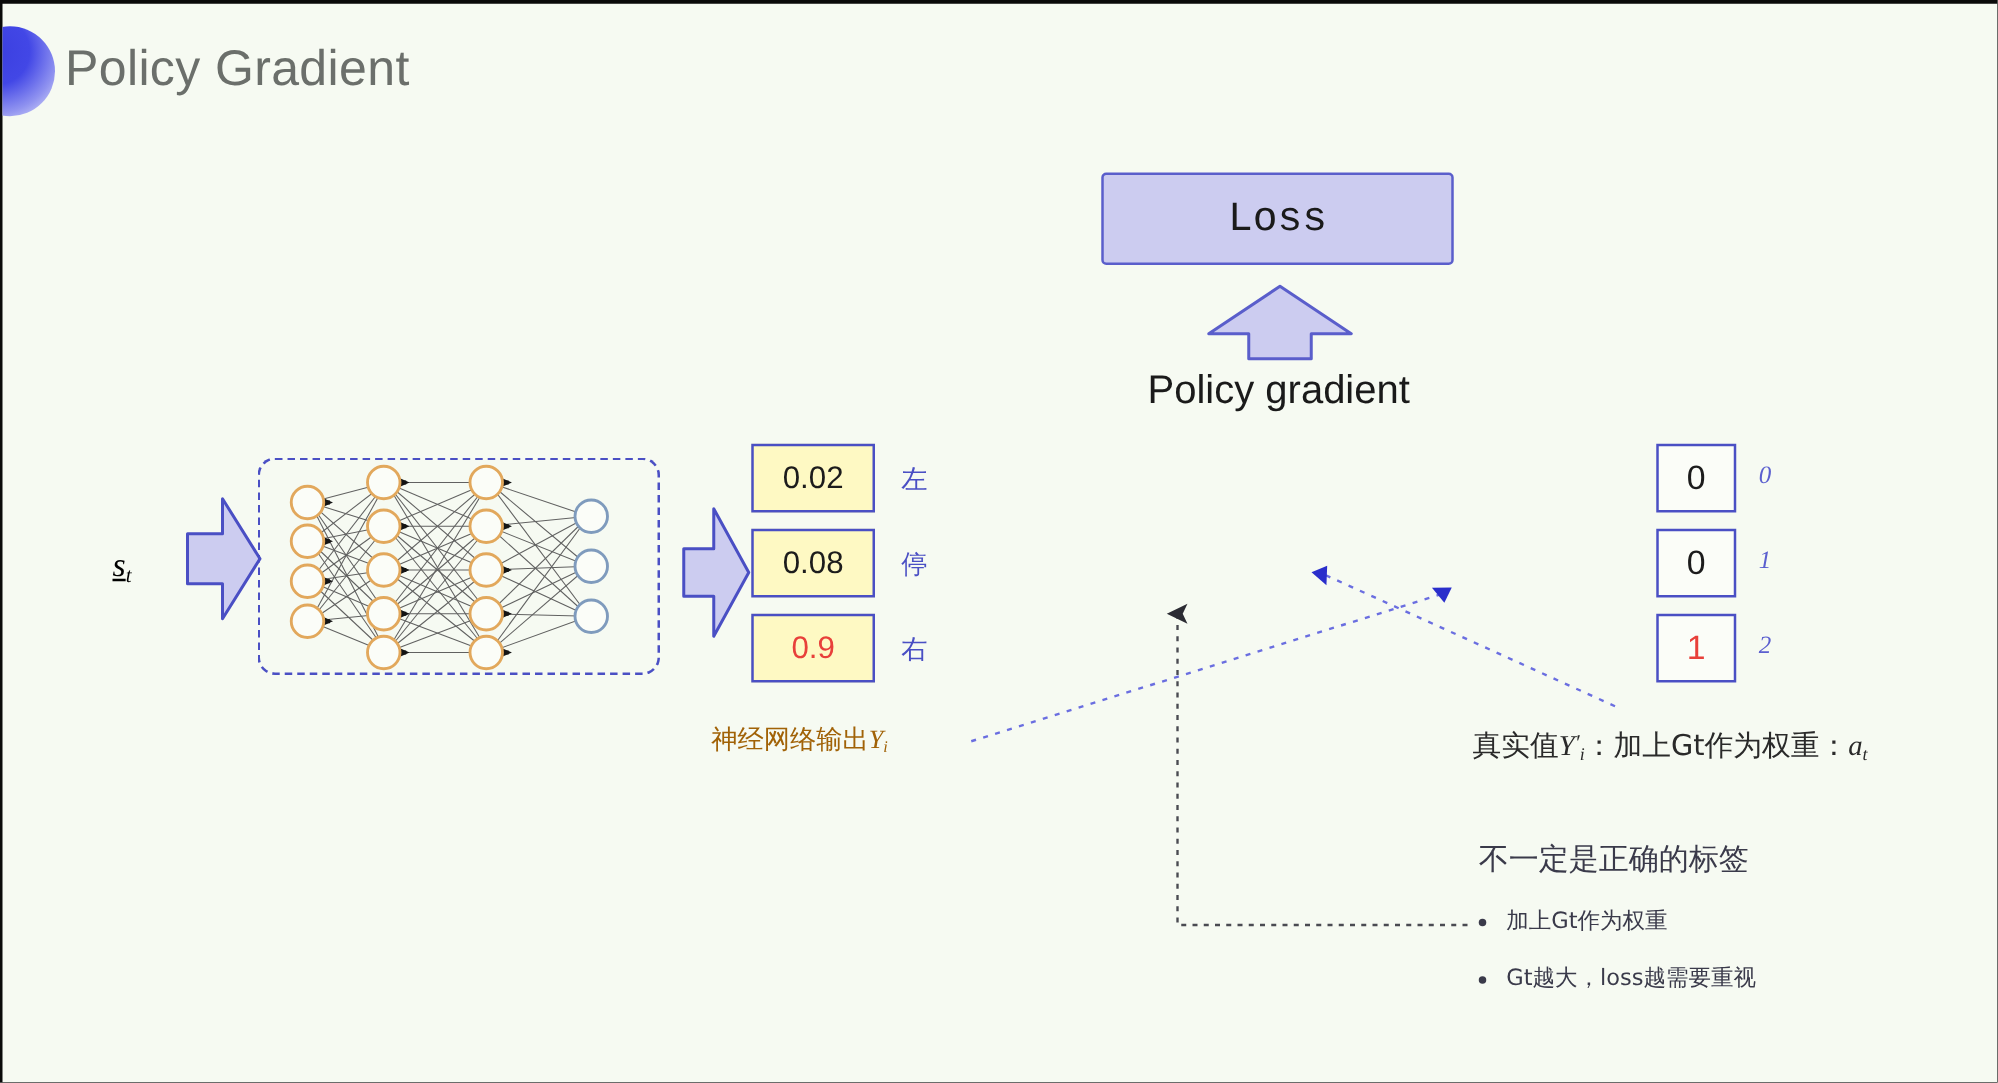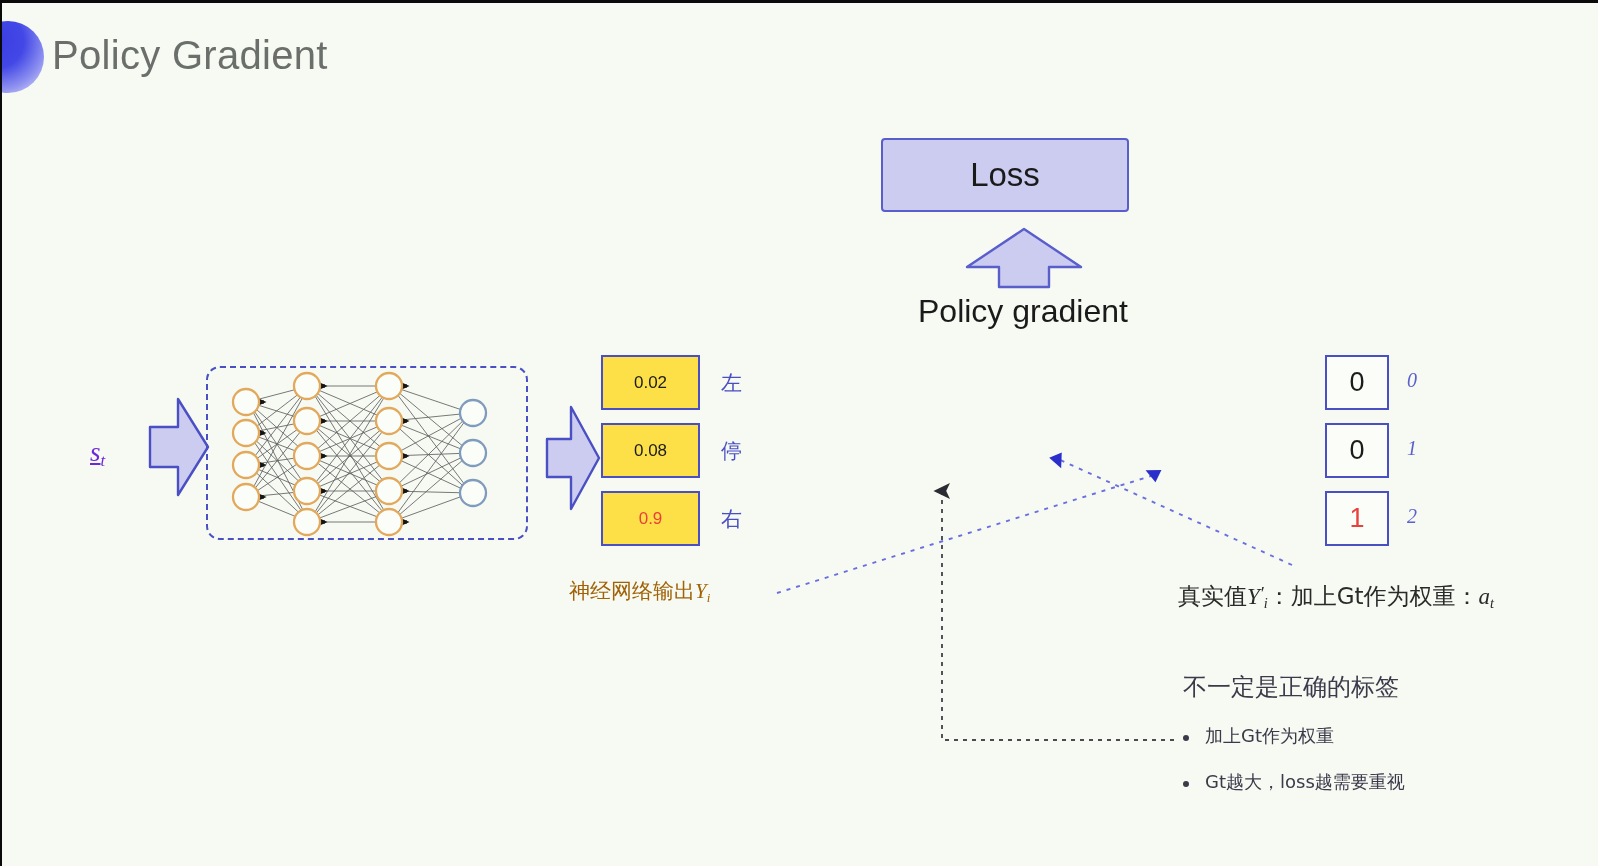--- a/index.html
+++ b/index.html
@@ -57,67 +57,68 @@
     left: 204px;
     top: 363px;
   }
   #st-label {
     position: absolute;
     left: 88px;
     top: 434px;
     font-family: "Liberation Serif", serif;
     font-style: italic;
     font-size: 27px;
-    color: #6d28d9;
+    color: #000000;
     text-decoration: underline;
   }
   .blockarrow {
     position: absolute;
   }
 
   
   #prob-group { position: absolute; left: 599px; top: 352px; }
   .pbox {
     width: 99px;
     height: 55px;
     border: 2.2px solid #4a4fc4;
     box-sizing: border-box;
-    background: #fde047;
+    background: #fef9c3;
     display: flex;
     align-items: center;
     justify-content: center;
-    font-size: 17px;
+    font-size: 25px;
     color: #1c1c1c;
     margin-bottom: 13px;
   }
   .pbox.hl { color: #e8403a; }
   .plabel {
     position: absolute;
     left: 120px;
     font-size: 21px;
     color: #4a4fc4;
     font-family: "DejaVu Sans", sans-serif;
   }
 
   
   #loss-box {
     position: absolute;
     left: 879px;
     top: 135px;
-    width: 248px;
+    width: 282px;
     height: 74px;
     background: #ccccf0;
     border: 2.2px solid #5a5ecb;
     border-radius: 4px;
     box-sizing: border-box;
     display: flex;
     align-items: center;
     justify-content: center;
     font-size: 33px;
     color: #1a1a1a;
+    font-family: Liberation Mono, monospace;
   }
   #policy-gradient-label {
     position: absolute;
     left: 916px;
     top: 290px;
     font-size: 32px;
     color: #1a1a1a;
     white-space: nowrap;
   }
 

